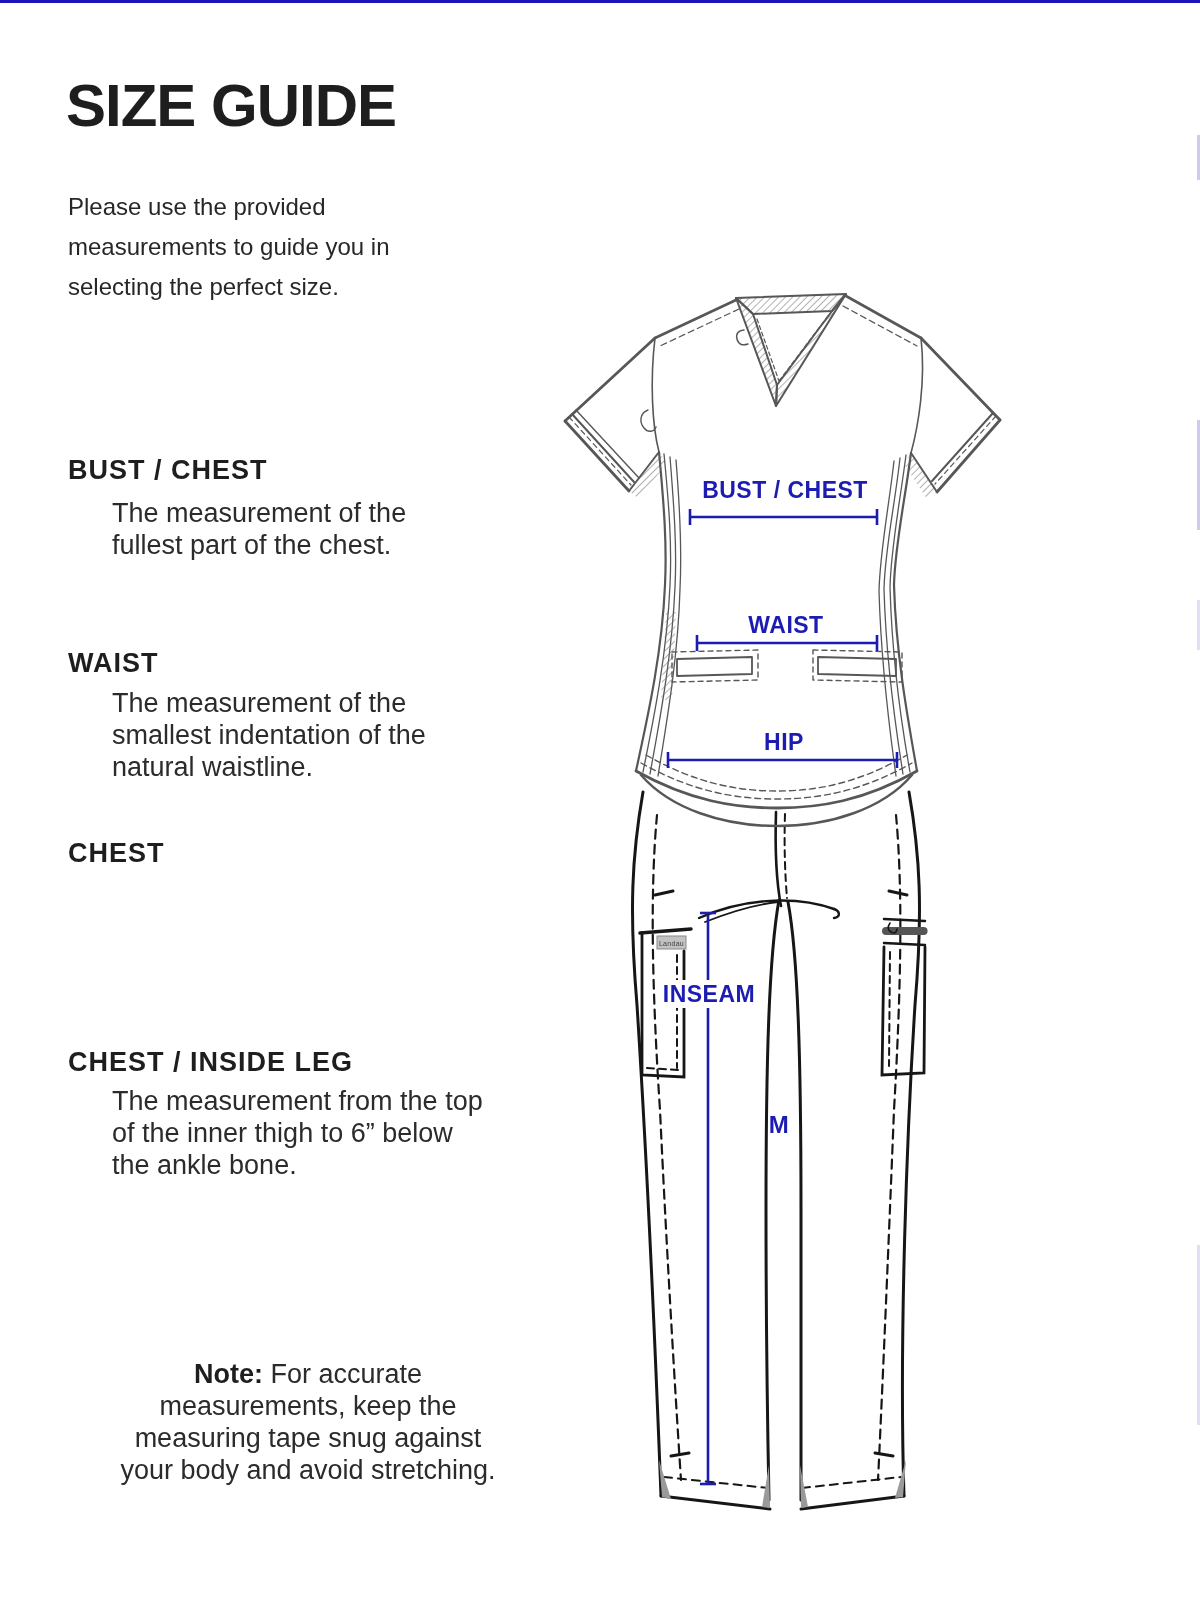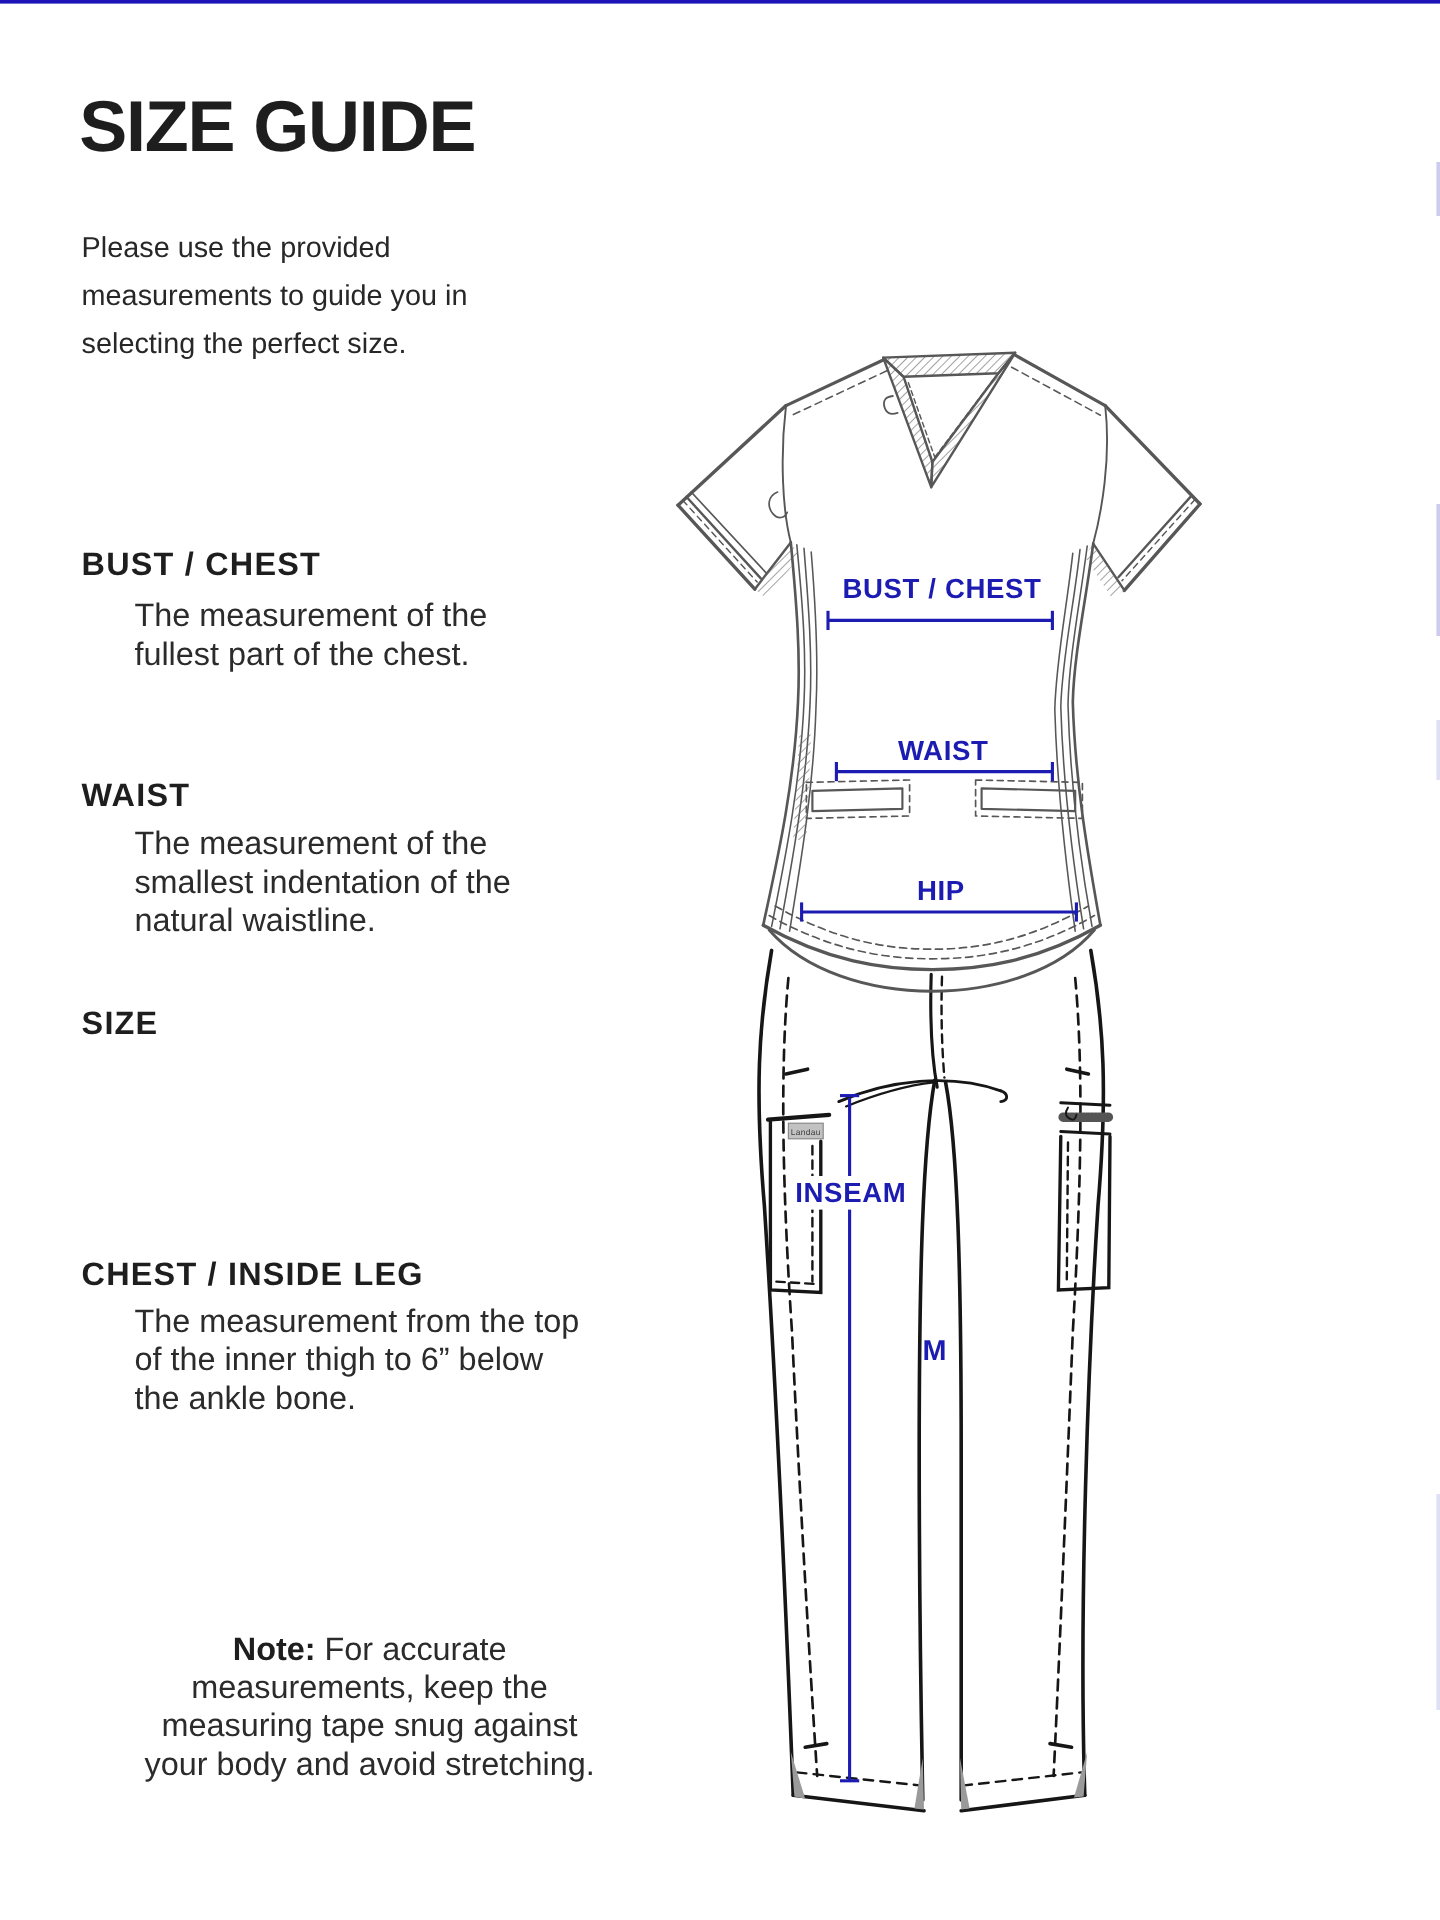--- a/index.html
+++ b/index.html
@@ -67,21 +67,21 @@
 
   <h2 class="sec-head" style="top:455px">BUST / CHEST</h2>
   <p class="sec-body" style="top:497px">The measurement of the
 fullest part of the chest.</p>
 
   <h2 class="sec-head" style="top:648px">WAIST</h2>
   <p class="sec-body" style="top:687px">The measurement of the
 smallest indentation of the
 natural waistline.</p>
 
-  <h2 class="sec-head" style="top:838px">SIZE</h2>
+  <h2 class="sec-head" style="top:838px">CHEST</h2>
 
   <h2 class="sec-head" style="top:1047px">CHEST / INSIDE LEG</h2>
   <p class="sec-body" style="top:1085px">The measurement from the top
 of the inner thigh to 6” below
 the ankle bone.</p>
 
   <p class="note"><b>Note:</b><span> For accurate
 measurements, keep the
 measuring tape snug against
 your body and avoid stretching.</span></p>

